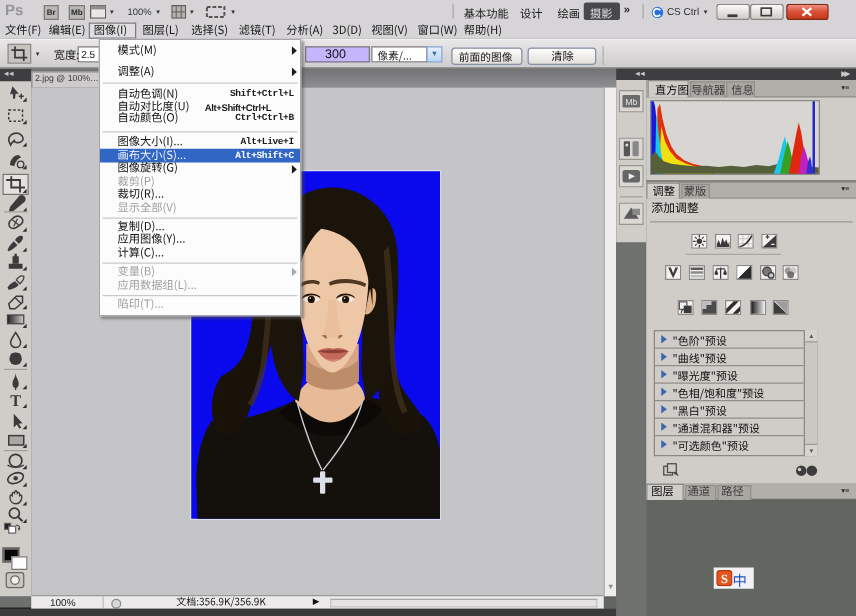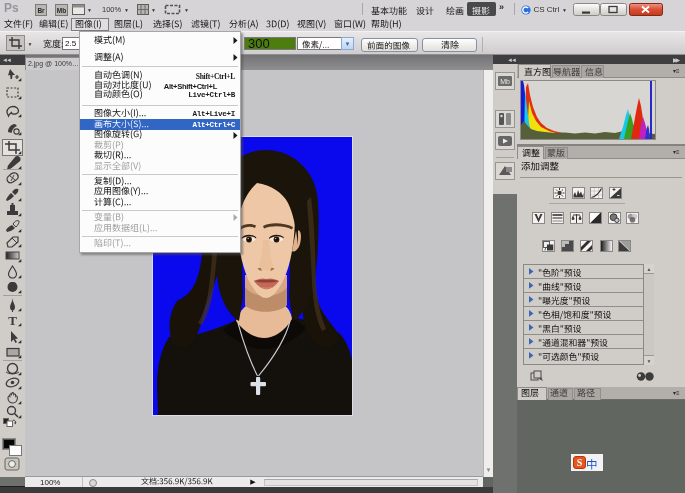--- a/index.html
+++ b/index.html
@@ -355,21 +355,21 @@
     </svg>
 <div class="abs" style="left:6px;top:35px;width:19px;height:16px;background:#c6c3c0;border:1px solid #8f8d8a"></div>
 <svg class="abs" style="left:9px;top:37px" width="13" height="12" viewBox="0 0 13 12">
       <g stroke="#3a3a3a" stroke-width="1.4" fill="none">
         <path d="M3,0 L3,9 L13,9"></path>
         <path d="M0,3 L10,3 L10,12"></path>
       </g>
     </svg>
 <div class="abs" style="left:27.5px;top:41px;font-size:5px;color:#333">▼</div>
 <div class="abs" style="left:62px;top:37px;width:18px;height:13px;background:#fff;border:1px solid #7a787b;font-size:8px;color:#111;line-height:11px;padding-left:2px">2.5</div>
-<div class="abs" style="left:244px;top:37px;width:52px;height:13px;background:#4d7c0f;border:1px solid #7a787b;font-size:13px;color:#111;line-height:11px;padding-left:3px">300</div>
+<div class="abs" style="left:244px;top:37px;width:52px;height:13px;background:#c4b5fd;border:1px solid #7a787b;font-size:10px;color:#111;line-height:11px;padding-left:15px">300</div>
 <div class="abs" style="left:297px;top:37px;width:45px;height:13px;background:#fff;border:1px solid #7a787b"></div>
 <div class="abs" style="left:341px;top:37px;width:13px;height:13px;background:linear-gradient(#e6f0fb,#bdd5f0);border:1px solid #88a8d8;font-size:6px;color:#3a6aaa;text-align:center;line-height:12px">▼</div>
 <div class="abs" style="left:361px;top:38px;width:57px;height:14px;background:linear-gradient(#fefefe,#e2dfd8);border:1px solid #8591a8;border-radius:3px"></div>
 <div class="abs" style="left:422px;top:38px;width:55px;height:14px;background:linear-gradient(#fefefe,#e2dfd8);border:1px solid #8591a8;border-radius:3px"></div>
 <div class="abs" style="left:482px;top:37px;width:1px;height:15px;background:#b2b0ad"></div>
 <div class="abs" style="left:71px;top:17.5px;width:38px;height:13.5px;background:#e0dee1;border:1px solid #7e7c7f"></div>
 <div class="abs" style="left:4px;top:1px;font-size:12px;font-weight:bold;color:#95959a">Ps</div>
 <div class="abs" style="left:35px;top:4px;width:12px;height:12px;background:#b9b7b4;border:1px solid #7d7b78;font-size:6.5px;color:#2a2a2a;text-align:center;line-height:11px;font-weight:bold">Br</div>
 <div class="abs" style="left:55px;top:4px;width:13px;height:12px;background:#b9b7b4;border:1px solid #7d7b78;font-size:6.5px;color:#2a2a2a;text-align:center;line-height:11px;font-weight:bold">Mb</div>
 <svg class="abs" style="left:72px;top:4px" width="13" height="11">
@@ -482,25 +482,25 @@
     </svg>
 <svg class="abs" style="left:233px;top:53.5px" width="5" height="7">
       <path d="M0.5,0 L4.5,3.5 L0.5,7 Z" fill="#1a1a1a"></path>
     </svg>
 <svg class="abs" style="left:233px;top:131.5px" width="5" height="7">
       <path d="M0.5,0 L4.5,3.5 L0.5,7 Z" fill="#1a1a1a"></path>
     </svg>
 <svg class="abs" style="left:233px;top:214.3px" width="5" height="7">
       <path d="M0.5,0 L4.5,3.5 L0.5,7 Z" fill="#a8a8a8"></path>
     </svg>
-<div class="abs" style="left:135px;top:71.5px;width:100px;text-align:right;font-family:Liberation Serif, serif;font-weight:bold;font-size:7.6px;color:#1a1a1a;letter-spacing:-0.3px">Shift+Ctrl+L</div>
+<div class="abs" style="left:135px;top:71.5px;width:100px;text-align:right;font-family:Liberation Mono, monospace;font-weight:bold;font-size:7.6px;color:#1a1a1a;letter-spacing:-0.3px">Shift+Ctrl+L</div>
 <div class="abs" style="left:117px;top:82.0px;width:100px;text-align:right;font-family:Liberation Sans, sans-serif;font-weight:bold;font-size:7.6px;color:#1a1a1a;letter-spacing:-0.3px">Alt+Shift+Ctrl+L</div>
-<div class="abs" style="left:135px;top:91.0px;width:100px;text-align:right;font-family:'Liberation Mono',monospace;font-weight:bold;font-size:7.6px;color:#1a1a1a;letter-spacing:-0.3px">Live+Ctrl+B</div>
+<div class="abs" style="left:135px;top:91.0px;width:100px;text-align:right;font-family:'Liberation Mono',monospace;font-weight:bold;font-size:7.6px;color:#1a1a1a;letter-spacing:-0.3px">Ctrl+Ctrl+B</div>
 <div class="abs" style="left:135px;top:109.5px;width:100px;text-align:right;font-family:'Liberation Mono',monospace;font-weight:bold;font-size:7.6px;color:#1a1a1a;letter-spacing:-0.3px">Alt+Live+I</div>
-<div class="abs" style="left:135px;top:120.5px;width:100px;text-align:right;font-family:'Liberation Mono',monospace;font-weight:bold;font-size:7.6px;color:#ffffff;letter-spacing:-0.3px">Alt+Ctrl+C</div>
+<div class="abs" style="left:135px;top:120.5px;width:100px;text-align:right;font-family:'Liberation Mono',monospace;font-weight:bold;font-size:7.6px;color:#ffffff;letter-spacing:-0.3px">Alt+Shift+C</div>
 
 <div class="abs" style="left:571px;top:454px;width:32px;height:17px;background:#f2f2f4"></div>
 <svg class="abs" style="left:573px;top:456px" width="13" height="13">
       <rect x="0.5" y="0.5" width="12" height="12" rx="2.5" fill="#e8541c" stroke="#b03a0c"></rect>
       <text x="6.5" y="10" text-anchor="middle" font-size="10" font-weight="bold" fill="#fff" font-family="Liberation Serif">S</text>
     </svg>
 
 <svg width="0" height="0" style="position:absolute">
       <defs>
         <path id="u22" d="M110 483H167L184 669L186 771H90L92 669ZM307 483H362L381 669L383 771H286L288 669Z"></path>

